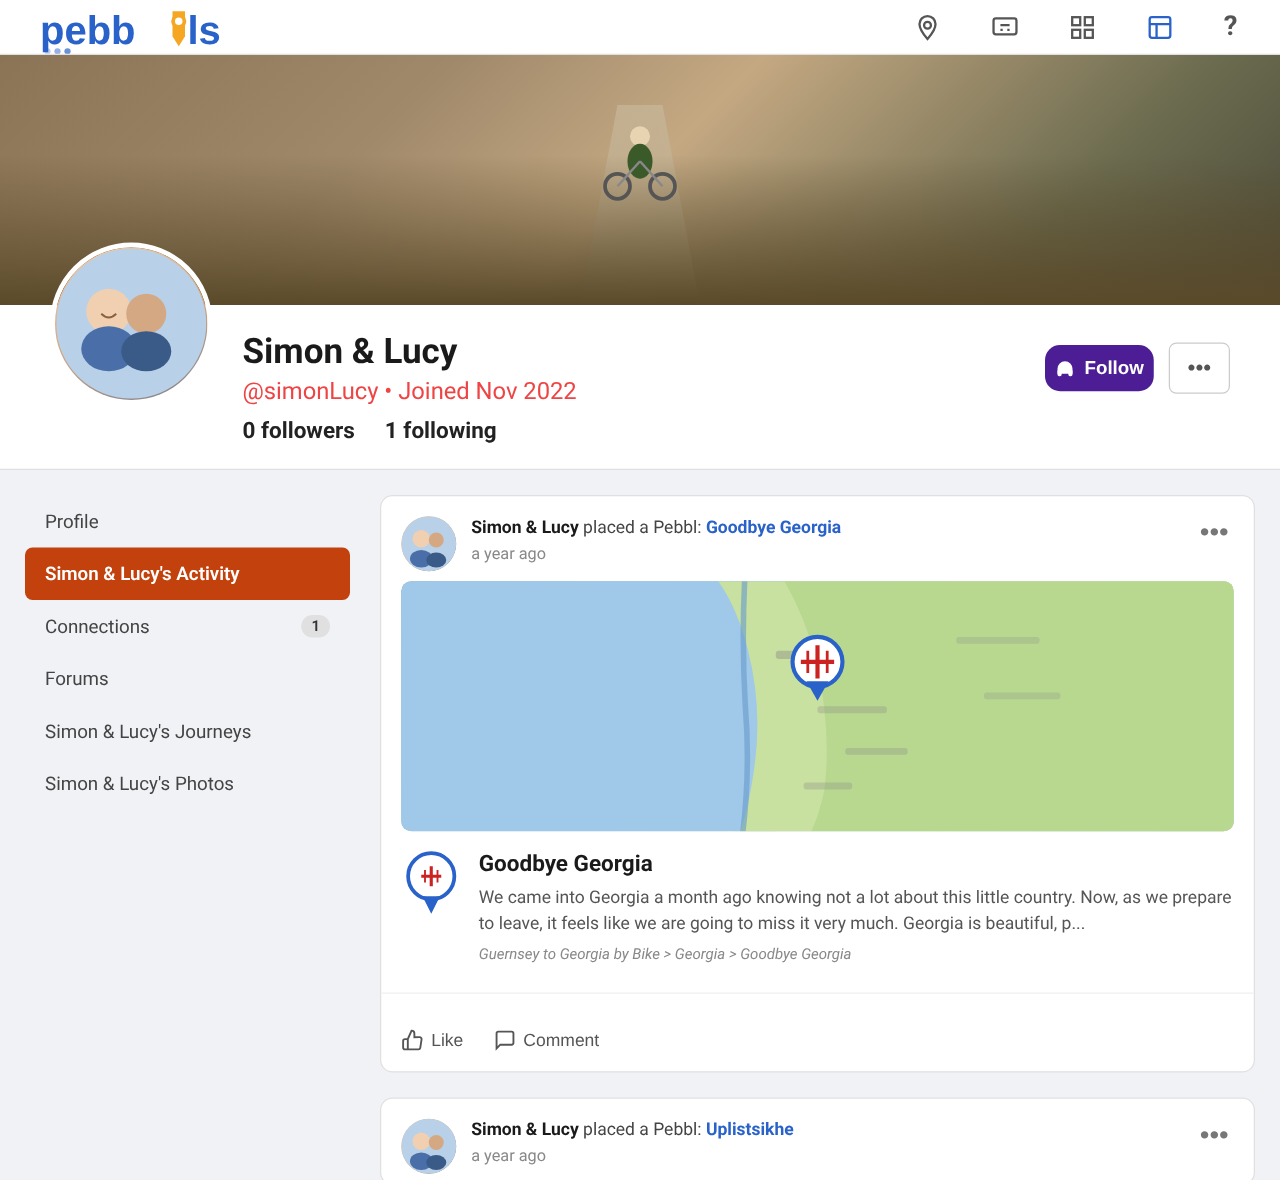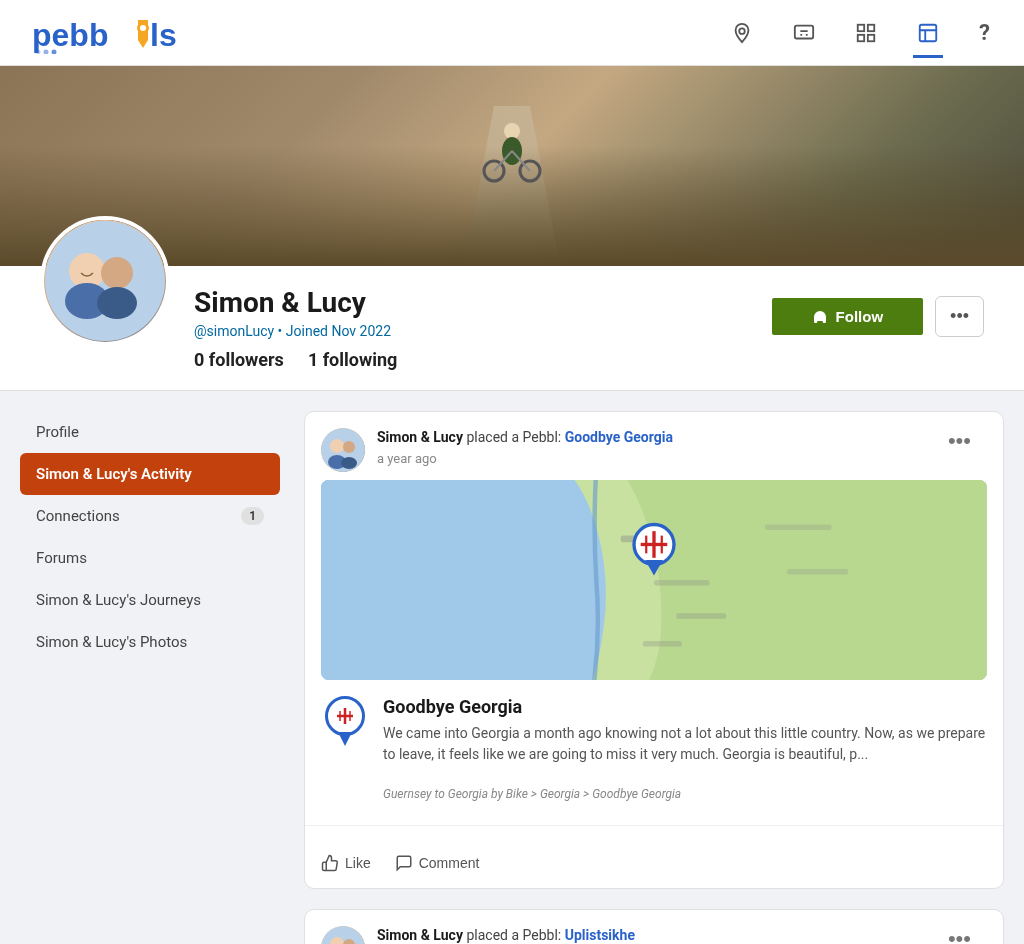--- a/index.html
+++ b/index.html
@@ -5,21 +5,21 @@
     * { box-sizing: border-box; margin: 0; padding: 0; }
     body { font-family: -apple-system, BlinkMacSystemFont, 'Segoe UI', Roboto, sans-serif; background: #f0f2f5; color: #333; }
 
     
     .header {
       background: #fff;
       border-bottom: 1px solid #e0e0e0;
       display: flex;
       align-items: center;
       padding: 0 30px;
-      height: 66px;
+      height: 44px;
       position: relative;
     }
     .logo-area {
       display: flex;
       align-items: center;
       gap: 4px;
     }
 
     .nav-icons {
       display: flex;
@@ -125,22 +125,22 @@
     .profile-details {
       flex: 1;
       padding-top: 10px;
     }
     .profile-name {
       font-size: 28px;
       font-weight: 700;
       color: #1a1a1a;
     }
     .profile-sub {
-      font-size: 14px;
-      color: #0369a1;
+      font-size: 19px;
+      color: #ef4444;
       margin-top: 4px;
     }
     .profile-stats {
       display: flex;
       gap: 24px;
       margin-top: 10px;
       font-size: 18px;
       color: #444;
     }
     .profile-stat span {
@@ -148,25 +148,25 @@
       color: #222;
     }
 
     .profile-actions {
       display: flex;
       align-items: center;
       gap: 12px;
       margin-top: 20px;
     }
     .follow-btn {
-      background: #4d7c0f;
+      background: #4c1d95;
       color: #fff;
       border: none;
-      border-radius: 2px;
-      padding: 10px 40px;
+      border-radius: 12px;
+      padding: 10px 8px;
       font-size: 15px;
       font-weight: 600;
       cursor: pointer;
       display: flex;
       align-items: center;
       gap: 8px;
     }
     .more-btn {
       background: #fff;
       border: 1px solid #ccc;
@@ -222,21 +222,21 @@
 
     
     .activity-card {
       background: #fff;
       border-radius: 10px;
       border: 1px solid #e0e0e0;
       margin-bottom: 20px;
       overflow: hidden;
     }
     .card-header {
-      padding: 16px 28px 8px 16px;
+      padding: 16px 16px 8px 16px;
       display: flex;
       align-items: flex-start;
       justify-content: space-between;
     }
     .card-header-left {
       display: flex;
       align-items: flex-start;
       gap: 12px;
     }
     .card-avatar {
@@ -356,21 +356,21 @@
     }
     .pebbl-desc {
       font-size: 14px;
       color: #555;
       line-height: 1.5;
     }
     .pebbl-breadcrumb {
       font-size: 12px;
       color: #888;
       font-style: italic;
-      margin-top: 22px;
+      margin-top: 6px;
     }
 
     
     .card-actions {
       padding: 24px 16px 12px 16px;
       display: flex;
       gap: 24px;
       border-top: 1px solid #f0f0f0;
       margin-top: 8px;
     }

